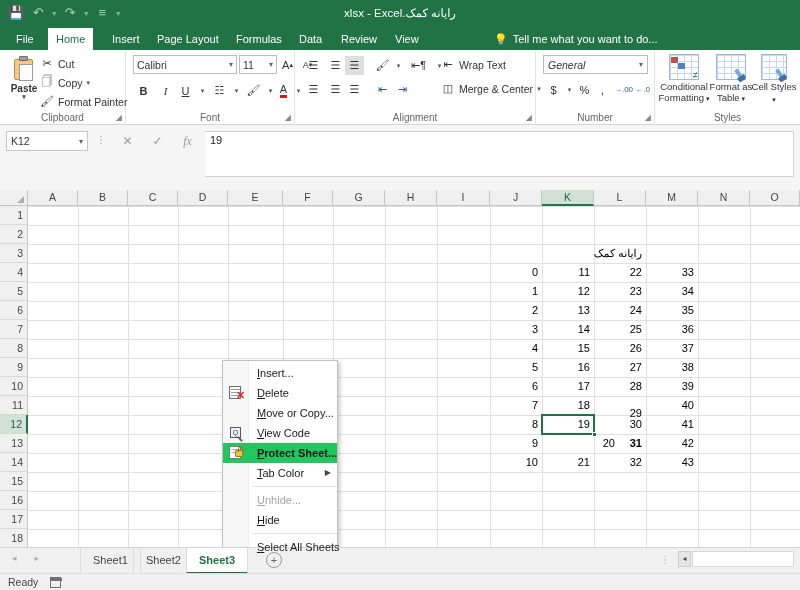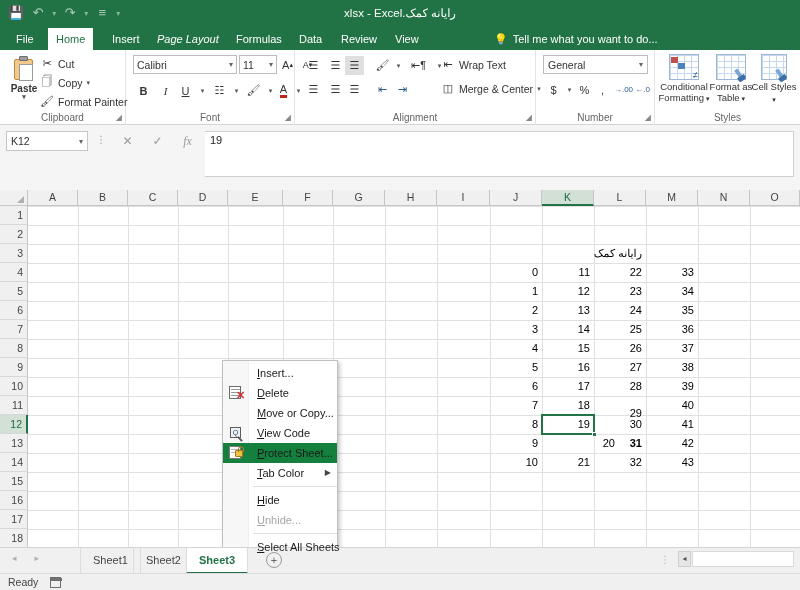--- a/index.html
+++ b/index.html
@@ -207,21 +207,21 @@
   }
   .ctxgutter {
     position: absolute; top: 0; left: 0; width: 26px; height: 100%;
     background: #f7f7f7; border-right: 1px solid #eeeeee;
   }
   .ctxitem {
     position: relative; height: 20px; line-height: 20px;
     padding-left: 34px; padding-right: 18px; font-size: 11px; color: #1a1a1a;
     white-space: nowrap; z-index: 2;
   }
-  .ctxitem.hl { background: #15803d; }
+  .ctxitem.hl { background: #22c55e; font-weight: bold; }
   .ctxitem.disabled { color: #a6a6a6; }
   .ctxitem u { text-decoration: underline; }
   .ctxsep { height: 1px; background: #e0e0e0; margin: 3px 0 3px 30px; position: relative; z-index:2; }
   .ctxicon {
     position: absolute; left: 6px; top: 2px; width: 16px; height: 16px; z-index: 3;
   }
   .ctxarrow {
     position: absolute; right: 6px; top: 0; font-size: 8px; color: #444; line-height: 20px;
   }
   
@@ -280,21 +280,21 @@
       <span class="qat-btn dim">≡</span>
       <span class="qat-sep">▾</span>
     </div>
     <div class="win-title">رایانه کمک.xlsx - Excel</div>
   </div>
 
   <div class="ribbon-tabs">
     <div class="rtab" style="left:8px;">File</div>
     <div class="rtab active" style="left:48px;">Home</div>
     <div class="rtab" style="left:104px;">Insert</div>
-    <div class="rtab" style="left:149px;font-style:italic;">Page Layout</div>
+    <div class="rtab" style="left:149px;">Page Layout</div>
     <div class="rtab" style="left:228px;">Formulas</div>
     <div class="rtab" style="left:291px;">Data</div>
     <div class="rtab" style="left:333px;">Review</div>
     <div class="rtab" style="left:387px;">View</div>
     <div class="tellme">
       <span class="bulb">💡</span>
       <span>Tell me what you want to do...</span>
     </div>
   </div>
 
@@ -387,21 +387,21 @@
         <span class="cmdicon">◫</span>
         <span>Merge &amp; Center</span>
         <span style="font-size:7px;color:#555;">▾</span>
       </div>
       <div class="glabel">Alignment</div>
       <div class="gdialog">◢</div>
     </div>
 
     <div class="rgroup" style="left:536px; width:119px;">
       <div class="numfld" style="top:5px; left:7px; width:105px;">
-        <span style="flex:1;">General</span>
+        <span style="flex:1;font-style:italic;">General</span>
         <span style="color:#666;font-size:8px;">▾</span>
       </div>
       <div class="ibtn" style="top:30px; left:8px;">
         <span>$</span>
       </div>
       <div class="ibtn" style="top:30px; left:24px; font-size:7px; color:#555;">▾</div>
       <div class="ibtn" style="top:30px; left:39px;">
         <span>%</span>
       </div>
       <div class="ibtn" style="top:30px; left:57px;">
@@ -598,22 +598,22 @@
         <div class="ctxitem"><span><u>M</u>ove or Copy...</span></div>
         <div class="ctxitem"><span class="ctxicon">
             <span class="ic-code">Q</span>
           </span><span><u>V</u>iew Code</span></div>
         <div class="ctxitem hl"><span class="ctxicon">
             <span class="ic-prot-sheet"></span>
             <span class="ic-lock"></span>
           </span><span><u>P</u>rotect Sheet...</span></div>
         <div class="ctxitem"><span><u>T</u>ab Color</span><span class="ctxarrow">▶</span></div>
         <div class="ctxsep"></div>
+        <div class="ctxitem disabled"><span><u>U</u>nhide...</span></div>
         <div class="ctxitem"><span><u>H</u>ide</span></div>
-        <div class="ctxitem disabled"><span><u>U</u>nhide...</span></div>
         <div class="ctxsep"></div>
         <div class="ctxitem"><span><u>S</u>elect All Sheets</span></div>
       </div>
   </div>
 
   <div class="tabbar">
     <div class="navbtns">
       <span>◂</span>
       <span>▸</span>
     </div>

